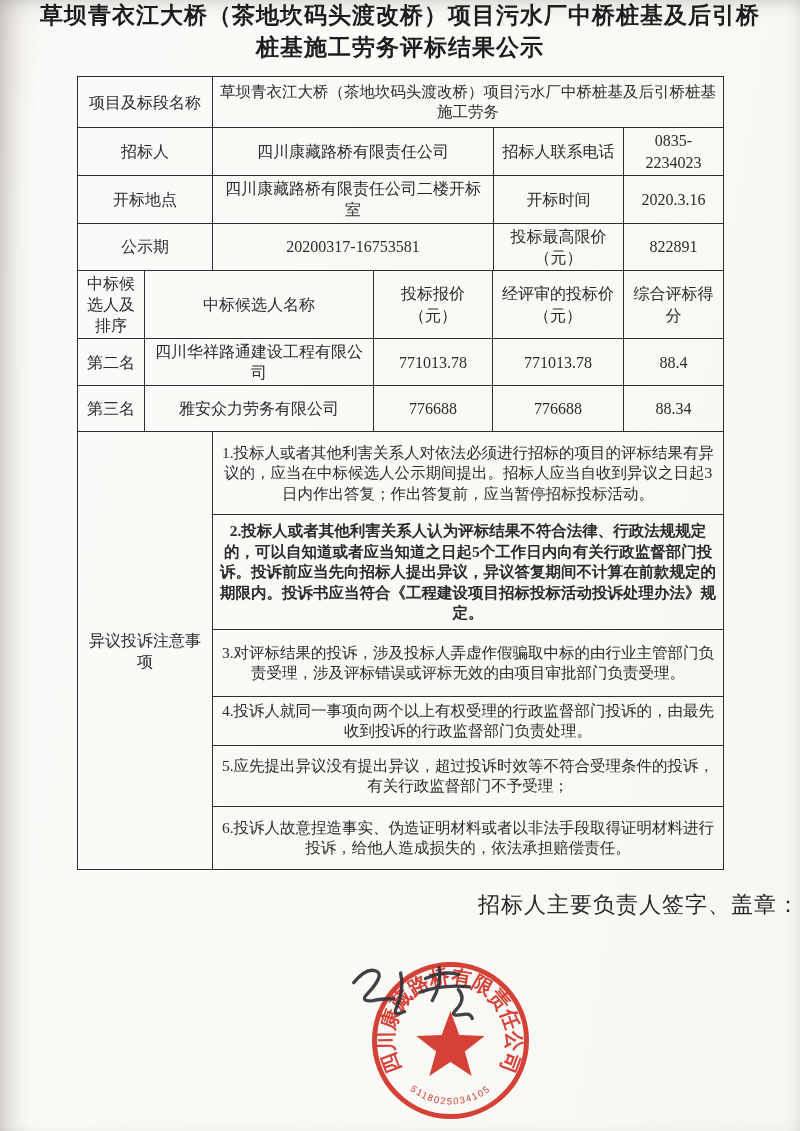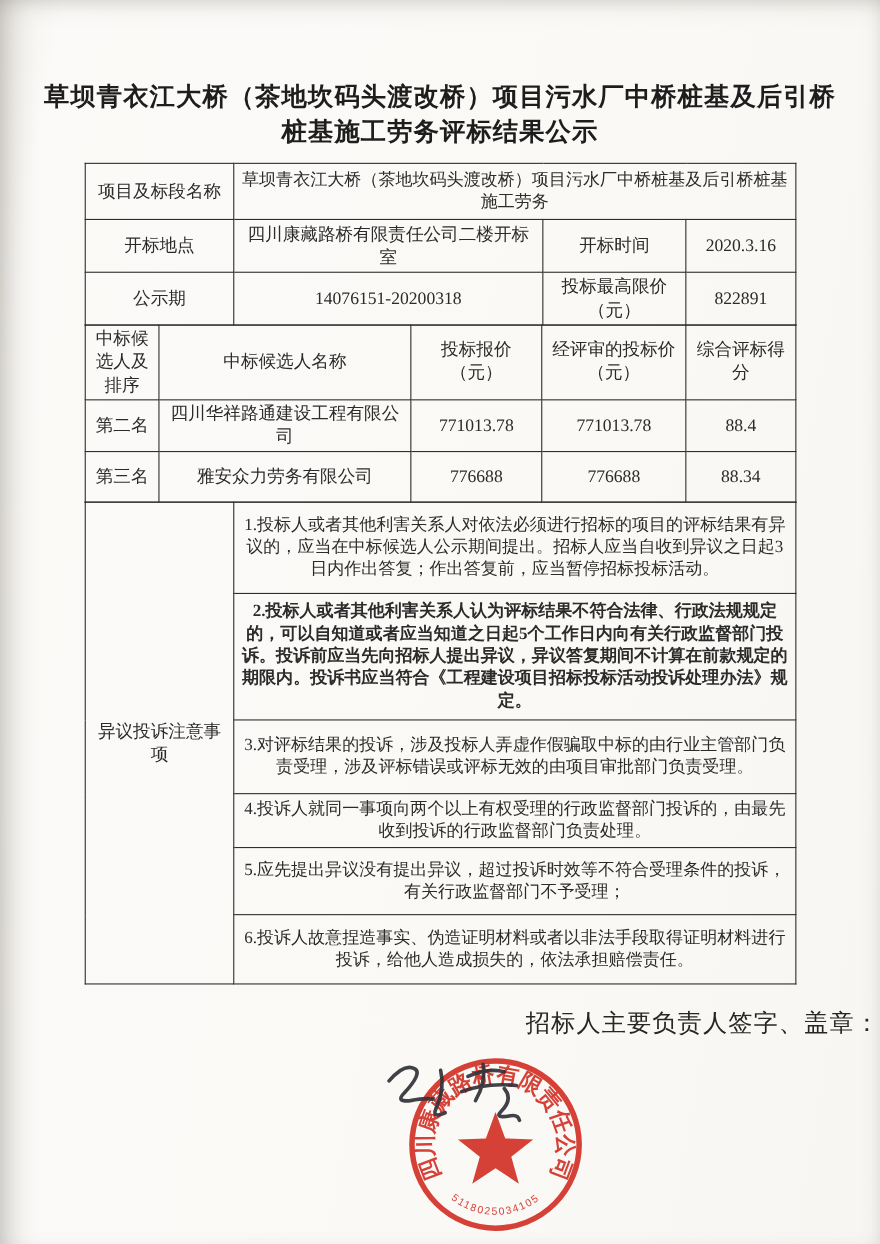--- a/index.html
+++ b/index.html
@@ -11,21 +11,20 @@
   }
   .page{
     position:relative;width:800px;height:1131px;overflow:hidden;
     background:linear-gradient(100deg,#f3f1ed 0%,#fbfaf8 6%,#faf9f6 60%,#f7f6f2 100%);
     box-shadow:
       inset 24px 0 28px -20px rgba(110,105,95,.45),
       inset 0 16px 22px -16px rgba(110,105,95,.30),
       inset -12px 0 20px -16px rgba(110,105,95,.25);
   }
   .title{
-    padding-top:72px;
     text-align:center;
     font-family:"Liberation Sans","DejaVu Sans",sans-serif;
     font-weight:700;
     font-size:23px;
     line-height:1.38;
     letter-spacing:1px;
     color:#1d1d1d;
     white-space:pre-line;
   }
   table.tbl{
@@ -92,29 +91,35 @@
         <col style="width:135px">
         <col style="width:281px">
         <col style="width:130px">
         <col style="width:100px">
       </colgroup>
     <tbody>
         <tr class="rowA1">
       <td>项目及标段名称</td>
       <td colspan="3" class="seg-name">草坝青衣江大桥（茶地坎码头渡改桥）项目污水厂中桥桩基及后引桥桩基施工劳务</td>
     </tr>
+    <tr class="rowA3">
+      <td>招标人</td>
+      <td>四川康藏路桥有限责任公司</td>
+      <td>招标人联系电话</td>
+      <td>0835-2234023</td>
+    </tr>
     <tr class="rowA4">
       <td>开标地点</td>
       <td>四川康藏路桥有限责任公司二楼开标室</td>
       <td>开标时间</td>
       <td>2020.3.16</td>
     </tr>
     <tr class="rowA5">
       <td>公示期</td>
-      <td>14076151-20200318</td>
+      <td>20200317-16753581</td>
       <td class="pre">投标最高限价
 （元）</td>
       <td>822891</td>
     </tr>
   </tbody>
     </table>
 
   <table class="tbl joined">
     <colgroup>
         <col style="width:67px">

